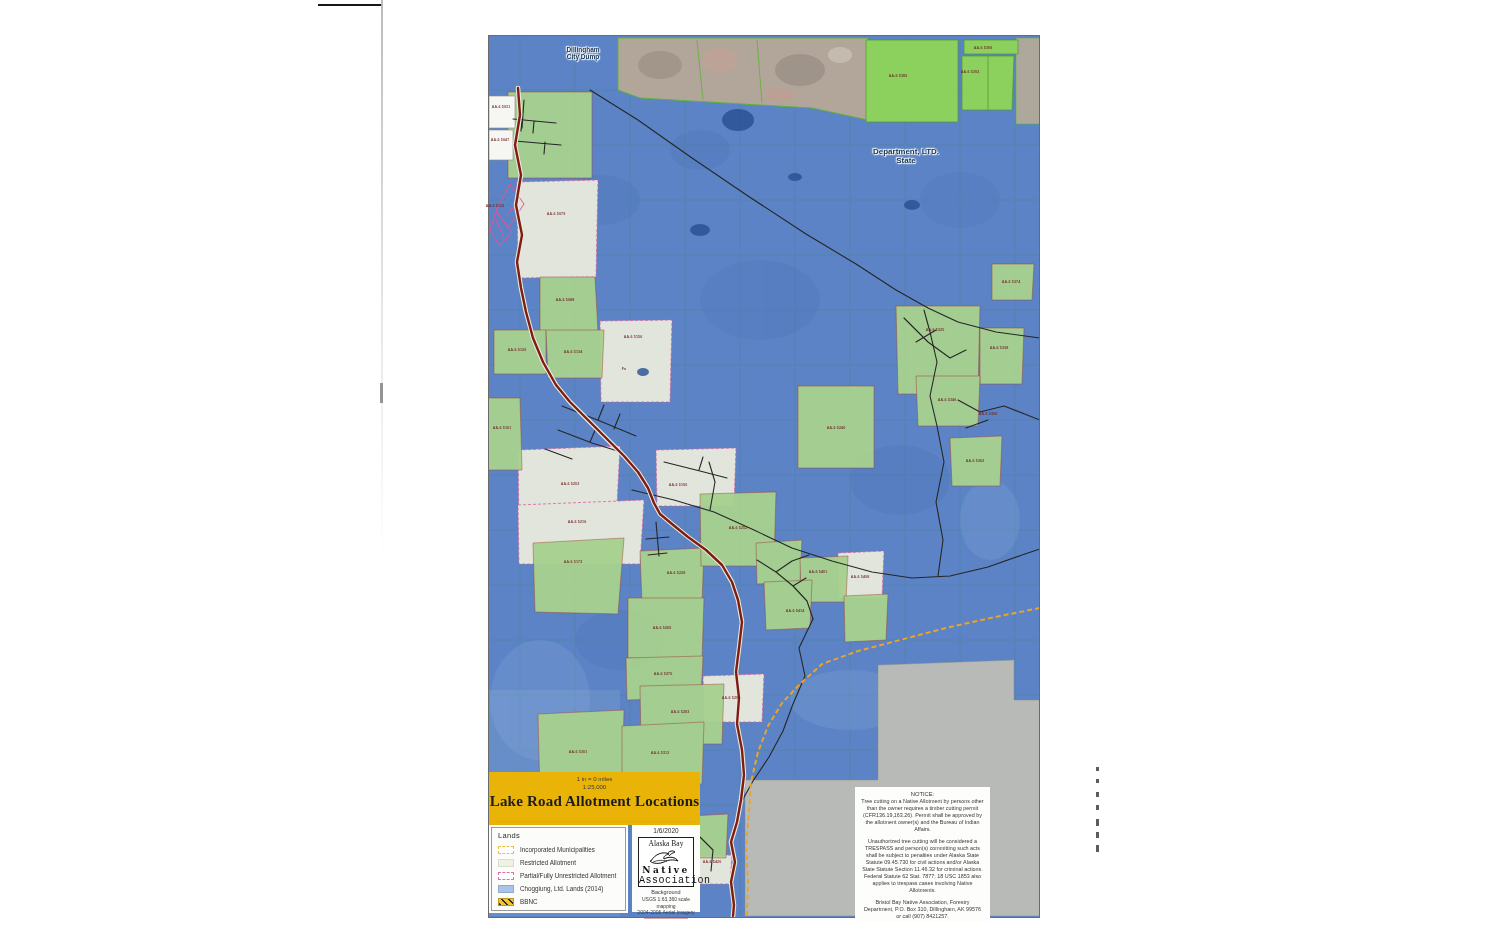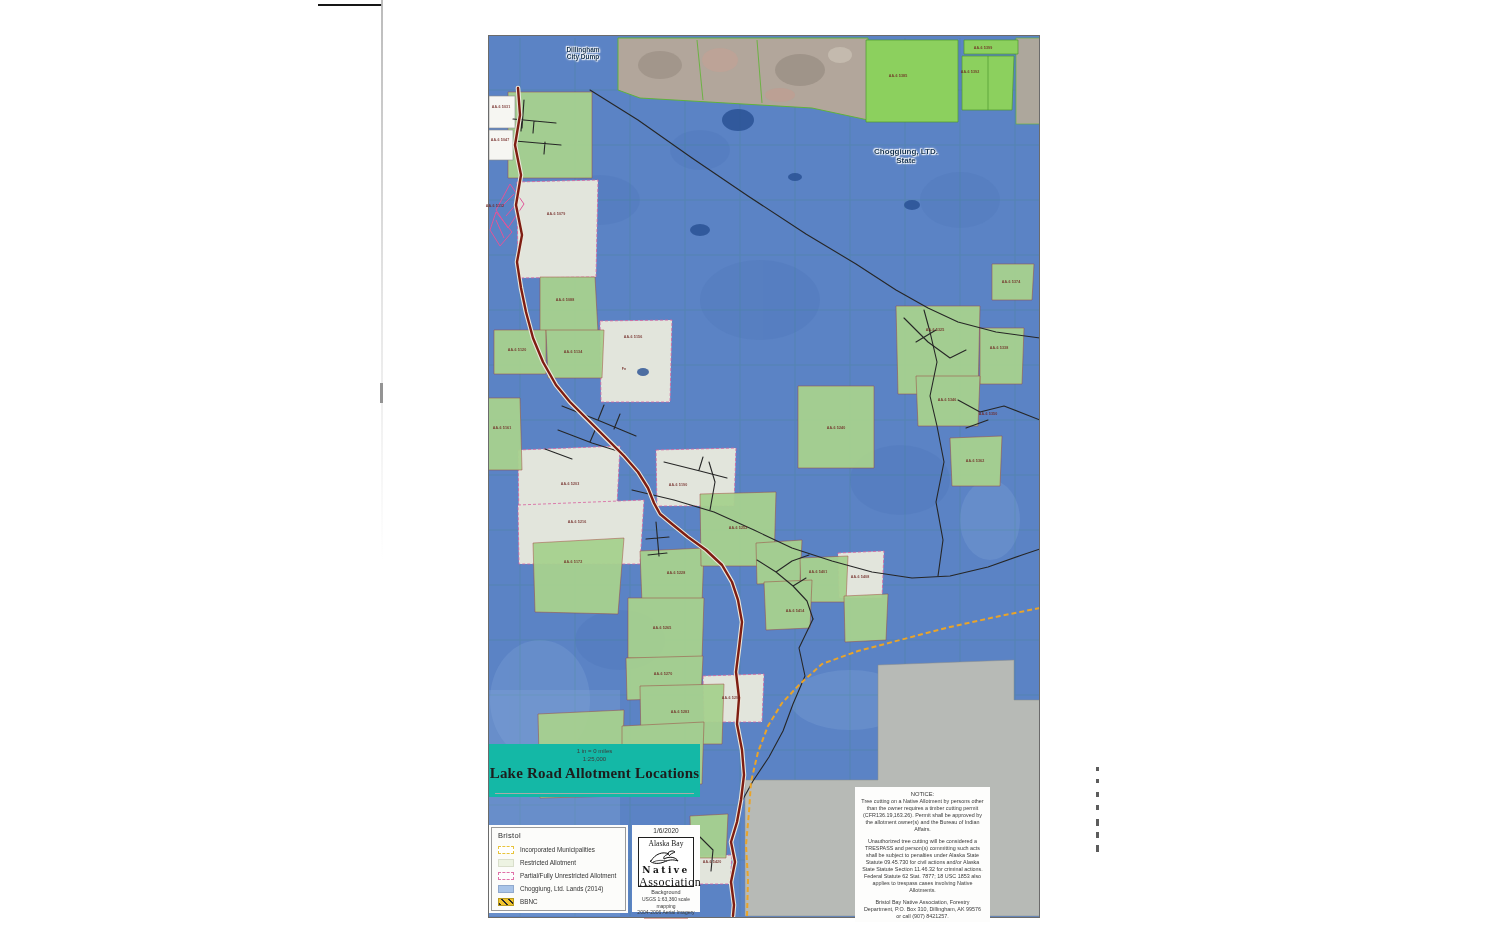--- a/index.html
+++ b/index.html
@@ -16,34 +16,34 @@
   
   .plabel{position:absolute;font-size:7px;font-weight:bold;color:#6e2420;opacity:.85;
     white-space:nowrap;transform:translate(-50%,-50%) scale(.52);letter-spacing:.2px;}
   
   .map-lbl{position:absolute;text-align:center;font-weight:bold;color:#12304f;line-height:1.15;
     text-shadow:0 0 1px #fff,0 0 2px #fff,0 0 3px #fff,1px 1px 1px #fff,-1px -1px 1px #fff;
     transform:translate(-50%,-50%);white-space:nowrap;}
   #lbl-dump{left:583px;top:53px;font-size:6.5px;}
   #lbl-chog{left:906px;top:156px;font-size:8px;}
   
-  #title-box{position:absolute;left:489px;top:744px;width:211px;height:53px;background:#14b8a6;text-align:center;}
+  #title-box{position:absolute;left:489px;top:772px;width:211px;height:53px;background:#eab308;text-align:center;}
   #title-box .sc{font-size:6px;color:#3c3c3c;line-height:1.35;}
   #title-box .sc:first-child{padding-top:3px;}
   #map-title{font-family:"Liberation Serif",serif;font-size:15px;font-weight:bold;color:#1d1d1d;
     letter-spacing:.2px;margin-top:2px;}
   #title-rule{position:absolute;left:6px;right:6px;bottom:3px;height:1px;background:#a9a9a9;}
   
   #logo-col{position:absolute;left:632px;top:825px;width:68px;height:87px;background:#fdfdfc;text-align:center;}
   #logo-date{font-size:6.5px;color:#2e2e2e;padding-top:2px;}
   #logo-box{position:relative;margin:3px auto 0;width:54px;height:48px;border:1.5px solid #1d1d1d;background:#fff;}
   #logo-bb{font-family:"Liberation Serif",serif;font-size:7.5px;color:#191919;padding-top:1px;}
   #logo-bird{display:block;margin:0 auto;}
   #logo-native{font-family:"DejaVu Serif",serif;font-size:9px;font-weight:bold;letter-spacing:2.5px;color:#111;line-height:1;}
-  #logo-assoc{font-family:Liberation Serif, serif;font-size:12px;letter-spacing:.5px;color:#111;line-height:1.2;}
+  #logo-assoc{font-family:Liberation Mono, monospace;font-size:10px;letter-spacing:.5px;color:#111;line-height:1.2;}
   #logo-credits{margin-top:2px;}
   #logo-credits div{font-size:5px;color:#3a3a3a;line-height:1.3;}
   #logo-credits div:first-child{font-size:5.5px;}
   #path-note{margin:2px auto 0;width:44px;height:1px;background:#cc7a70;opacity:.65;}
   
   #legend-box{position:absolute;left:489px;top:825px;width:139px;height:88px;background:#fdfdfc;}
   #legend-inner{position:absolute;left:2px;top:2px;right:2px;bottom:2px;border:1px solid #9a9a9a;background:#fcfcfa;
     padding:3px 6px;box-sizing:border-box;}
   #legend-title{font-size:7.5px;color:#2d2d2d;letter-spacing:.3px;margin-bottom:3px;}
   .lrow{display:flex;align-items:center;height:13px;}
@@ -240,21 +240,21 @@
     <span class="plabel" style="left: 860px; top: 577px;">AA-6 5408</span>
     <span class="plabel" style="left: 795px; top: 611px;">AA-6 5414</span>
     <span class="plabel" style="left: 712px; top: 862px;">AA-6 5420</span>
   </div>
 
 <div class="map-lbl" id="lbl-dump">
   <div>Dillingham</div>
   <div>City Dump</div>
 </div>
 <div class="map-lbl" id="lbl-chog">
-  <div>Choggiung, LTD.</div>
+  <div>Department, LTD.</div>
   <div>State</div>
 </div>
 
 <div id="title-box">
   <div class="sc">1 in = 0 miles</div>
   <div class="sc">1:25,000</div>
   <div id="map-title">Lake Road Allotment Locations</div>
   <div id="title-rule"></div>
 </div>
 
@@ -273,21 +273,21 @@
   <div id="logo-credits">
       <div>Background</div>
       <div>USGS 1:63,360 scale mapping</div>
       <div>2004-2006 Aerial Imagery</div>
     </div>
   <div id="path-note"></div>
 </div>
 
 <div id="legend-box">
   <div id="legend-inner">
-    <div id="legend-title">Bristol</div>
+    <div id="legend-title">Lands</div>
     <div id="legend-items">
         <div class="lrow">
           <span class="sw sw-municipal"></span>
           <span class="llabel">Incorporated Municipalities</span>
         </div>
         <div class="lrow">
           <span class="sw sw-restricted"></span>
           <span class="llabel">Restricted Allotment</span>
         </div>
         <div class="lrow">

